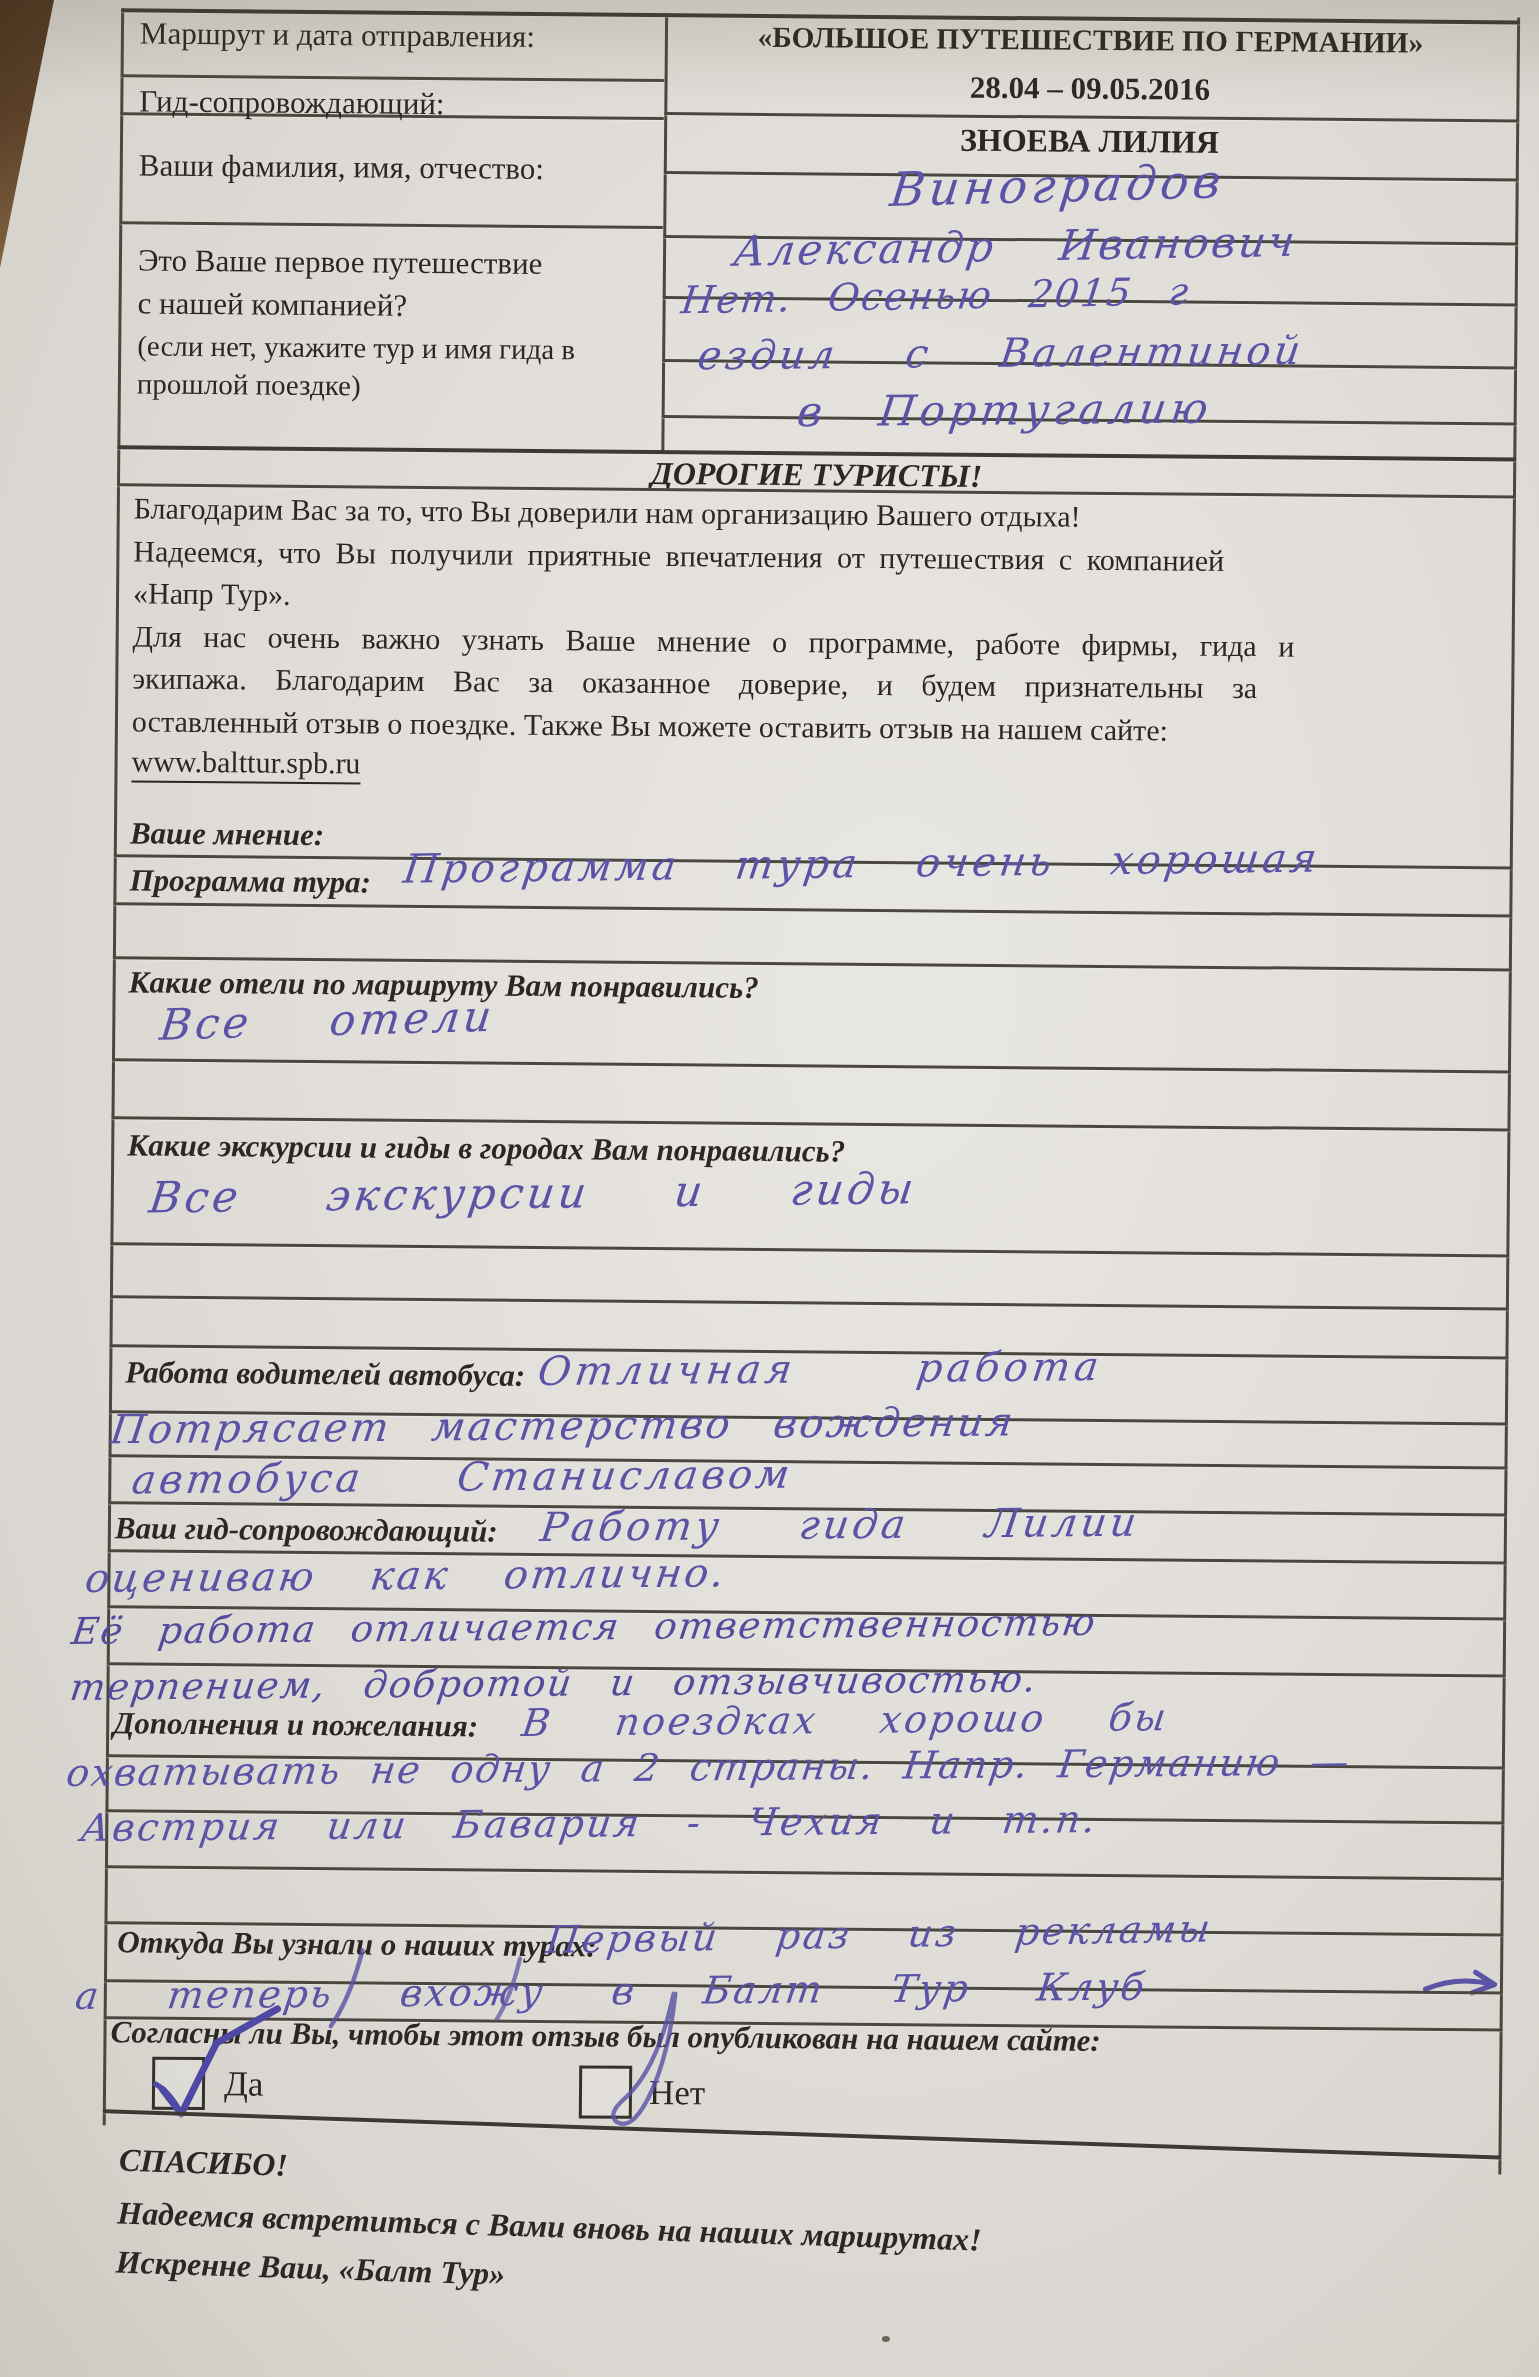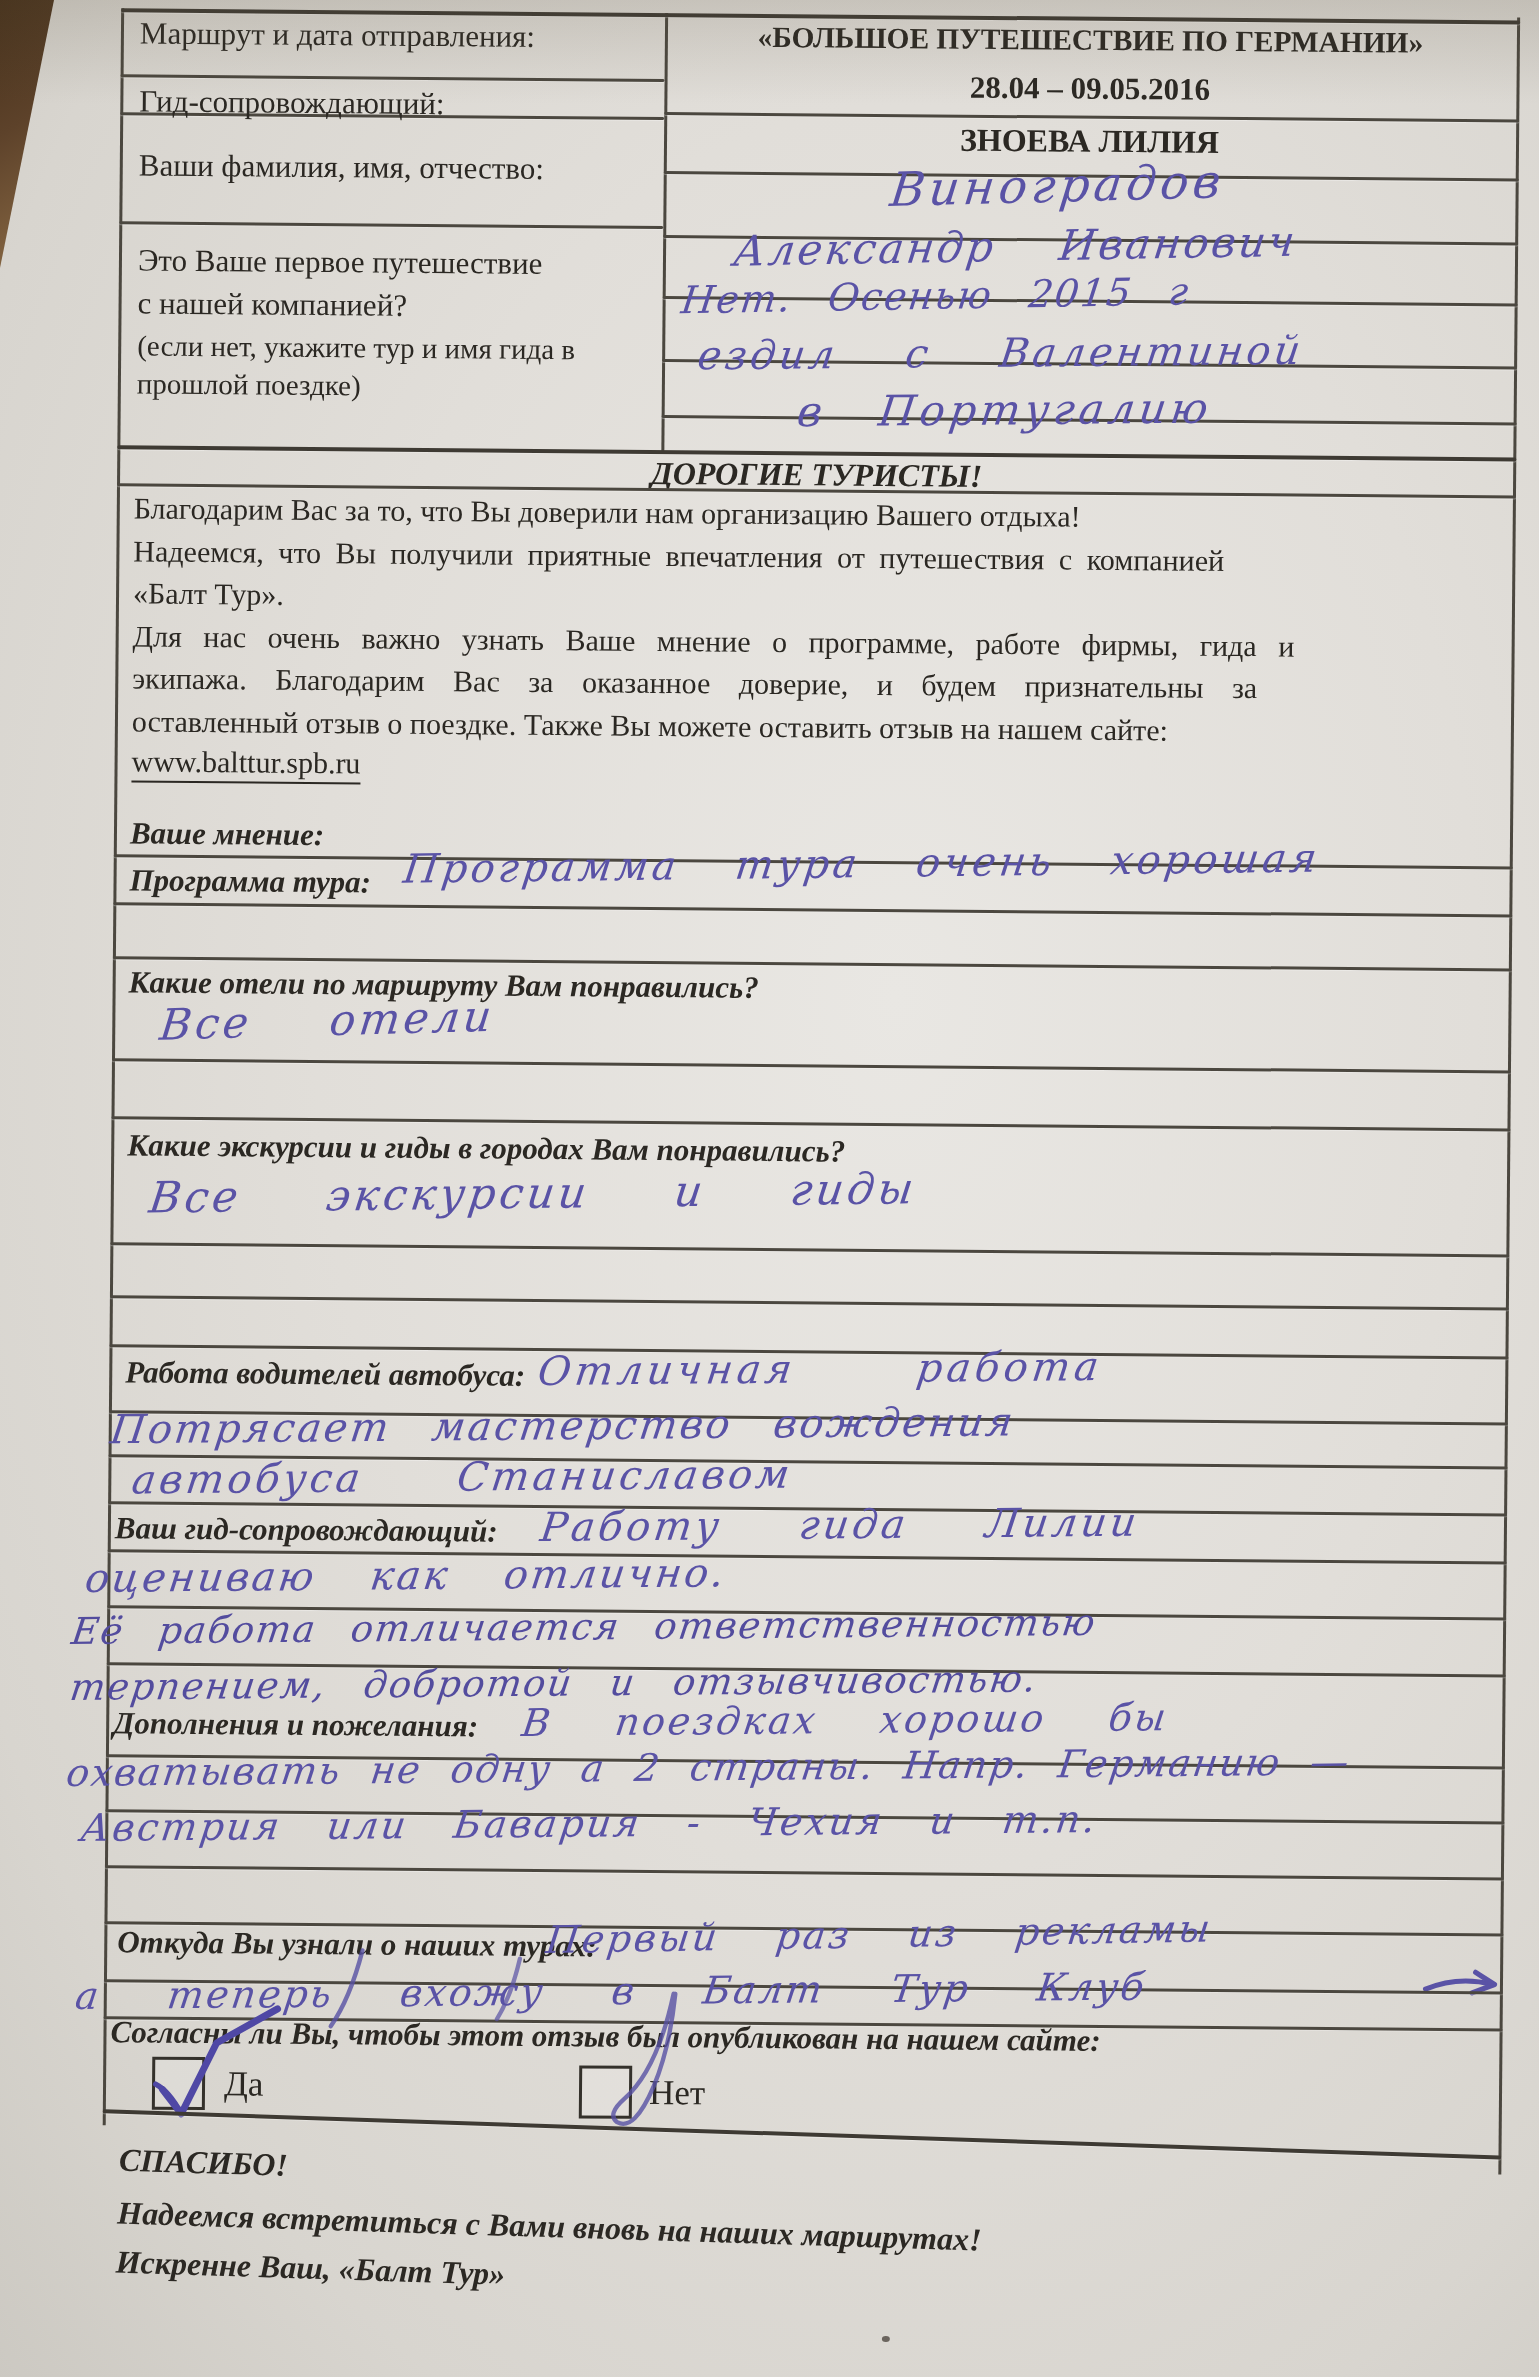--- a/index.html
+++ b/index.html
@@ -66,21 +66,21 @@
     <div class="txt" style="left:149px;top:390px;font-size:29px;">прошлой поездке)</div>
     <div class="hw" style="left:693px;top:296px;font-size:38px;word-spacing:22.5px;letter-spacing:1.7px;transform:rotate(-1.5deg) skewX(-8deg);">Нет. Осенью 2015 г</div>
     <div class="hw" style="left:710px;top:350px;font-size:40px;word-spacing:52px;letter-spacing:3.5px;transform:rotate(-1deg) skewX(-8deg);">ездил с Валентиной</div>
     <div class="hw" style="left:810px;top:404px;font-size:42px;word-spacing:35px;letter-spacing:4.3px;transform:rotate(-1deg) skewX(-8deg);">в Португалию</div>
 
     <div class="txt b i center" style="left:130px;top:473px;width:1399px;font-size:32px;">ДОРОГИЕ ТУРИСТЫ!</div>
     <div class="rule" style="left:130px;top:506px;width:1399px;"></div>
 
     <div class="txt" style="left:147px;top:514px;font-size:30px;">Благодарим Вас за то, что Вы доверили нам организацию Вашего отдыха!</div>
     <div class="txt" style="left:147px;top:557px;font-size:30px;word-spacing:7px;">Надеемся, что Вы получили приятные впечатления от путешествия с компанией</div>
-    <div class="txt" style="left:147px;top:599px;font-size:30px;">«Балт Тур».</div>
+    <div class="txt" style="left:147px;top:599px;font-size:30px;">«Напр Тур».</div>
     <div class="txt" style="left:147px;top:642px;font-size:30px;word-spacing:14px;">Для нас очень важно узнать Ваше мнение о программе, работе фирмы, гида и</div>
     <div class="txt" style="left:147px;top:684px;font-size:30px;word-spacing:21px;">экипажа. Благодарим Вас за оказанное доверие, и будем признательны за</div>
     <div class="txt" style="left:147px;top:727px;font-size:30px;">оставленный отзыв о поездке. Также Вы можете оставить отзыв на нашем сайте:</div>
     <div class="txt" style="left:147px;top:767px;font-size:30px;border-bottom:2.6px solid #2b2823;padding-bottom:1.7px;">www.balttur.spb.ru</div>
 
     <div class="txt b i" style="left:146px;top:838px;font-size:31px;">Ваше мнение:</div>
     <div class="rule" style="left:130px;top:877px;width:1399px;"></div>
 
     <div class="txt b i" style="left:146px;top:885px;font-size:31px;">Программа тура:</div>
     <div class="rule" style="left:130px;top:925px;width:1399px;"></div>

